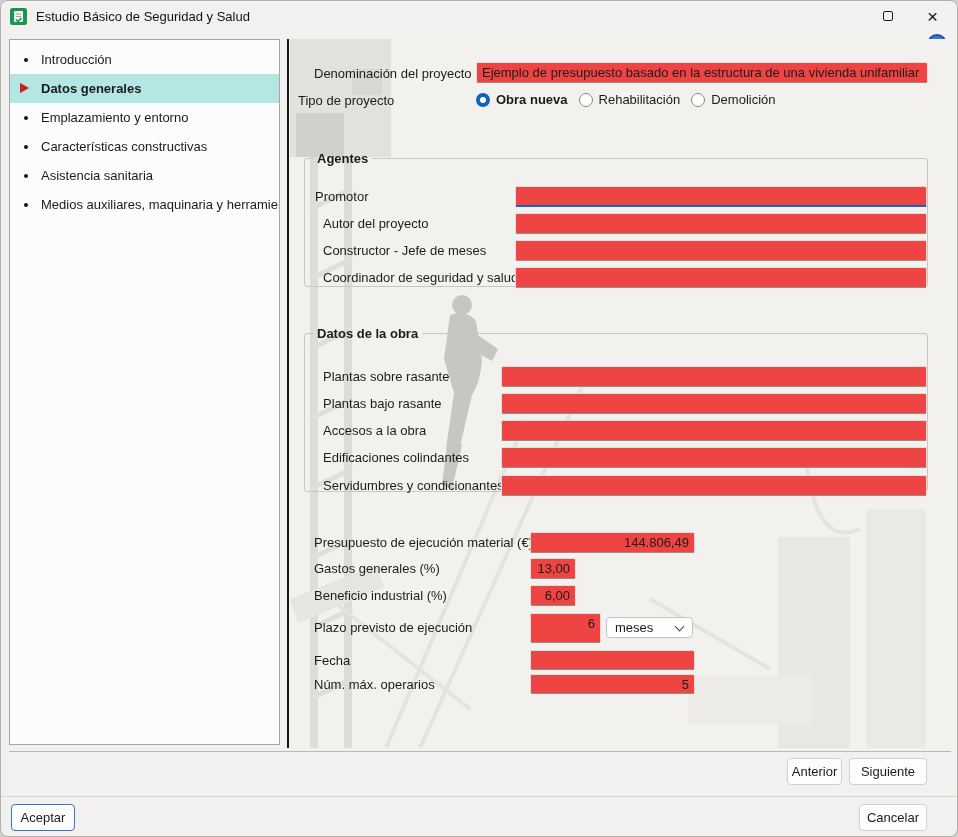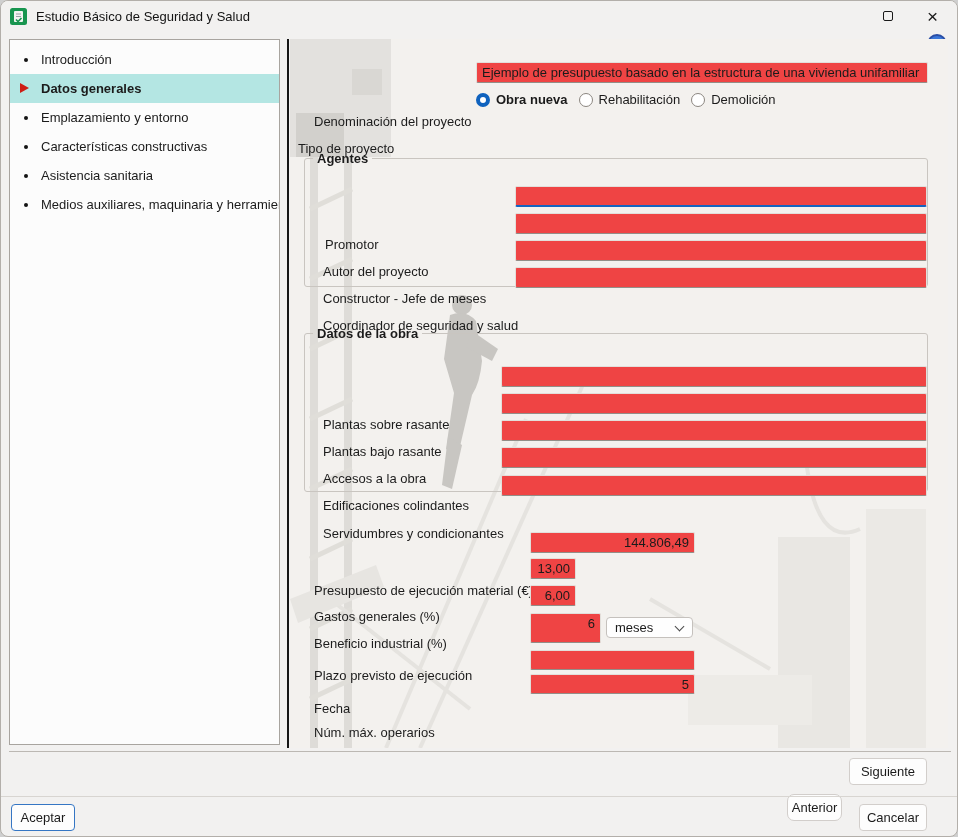--- a/index.html
+++ b/index.html
@@ -35,21 +35,21 @@
   .side-item.selected::before { left:10px; top:9px; width:0; height:0; background:transparent; border-radius:0;
                        border-left:9px solid #ce1d15; border-top:5.5px solid transparent; border-bottom:5.5px solid transparent; }
 
   .vline { position:absolute; left:286px; top:38px; width:2px; height:709px; background:#161616; }
 
   
   .main { position:absolute; left:289px; top:38px; width:658px; height:709px;
           background:#f3f1ee; overflow:hidden; }
   .wm { position:absolute; left:0; top:0; pointer-events:none; }
 
-  .flabel { position:absolute; font-size:13px; line-height:21px; color:#1c1c1c; white-space:nowrap;margin-top:48px; }
+  .flabel { position:absolute; font-size:13px; line-height:21px; color:#1c1c1c; white-space:nowrap; }
 
   .tf { position:absolute; background:#ef4444; border:1px solid #e2dfdb; border-bottom:1px solid #938e88;
         border-radius:2px; font-family:"Liberation Sans",sans-serif; font-size:13px; padding:0 5px;
         color:#1b1b1b; outline:none; }
   .tf.right { text-align:right; }
   .tf.focused { border-bottom:2px solid #1464c0; }
 
   .radios { position:absolute; left:186px; top:50px; height:20px; display:flex; align-items:center; gap:11px; }
   .radio-opt { display:flex; align-items:flex-end; gap:6px; }
   .radio { width:14px; height:14px; border-radius:50%; background:#fff; border:1px solid #8b8680; }
@@ -162,21 +162,21 @@
         <span class="radio-label">Rehabilitación</span>
       </span>
       <span class="radio-opt">
         <span class="radio"></span>
         <span class="radio-label">Demolición</span>
       </span>
     </div>
 
     <fieldset class="group" style="left:14px; top:112px; width:624px; height:136px;">
       <legend>Agentes</legend>
-      <span class="flabel" style="left:20px; top:20px;">Promotor</span>
+      <span class="flabel" style="left:10px; top:20px;">Promotor</span>
       <input class="tf focused" style="left: 210px; top: 20px; width: 412px; height: 21px;" value="">
       <span class="flabel" style="left:18px; top:47px;">Autor del proyecto</span>
       <input class="tf" style="left: 210px; top: 47px; width: 412px; height: 21px;" value="">
       <span class="flabel" style="left:18px; top:74px;">Constructor - Jefe de meses</span>
       <input class="tf" style="left: 210px; top: 74px; width: 412px; height: 21px;" value="">
       <span class="flabel" style="left:18px; top:101px;">Coordinador de seguridad y salud</span>
       <input class="tf" style="left: 210px; top: 101px; width: 412px; height: 21px;" value="">
     </fieldset>
 
     <fieldset class="group" style="left:14px; top:287px; width:624px; height:166px;">
@@ -210,20 +210,20 @@
     </div>
 
     <span class="flabel" style="left:24px; top:611px;">Fecha</span>
     <input class="tf" style="left: 240px; top: 611px; width: 165px; height: 20px;" value="">
 
     <span class="flabel" style="left:24px; top:635px;">Núm. máx. operarios</span>
     <input class="tf right" style="left: 240px; top: 635px; width: 165px; height: 20px;" value="5">
   </div>
 
   <div class="divider d1"></div>
-  <div class="btn" style="left:786px; top:793px; width:55px;border-radius:7px;">Anterior</div>
+  <div class="btn" style="left:786px; top:757px; width:55px;">Anterior</div>
   <div class="btn" style="left:848px; top:757px; width:78px;">Siguiente</div>
 
   <div class="divider d2"></div>
   <div class="btn primary" style="left:10px; top:803px; width:64px;">Aceptar</div>
   <div class="btn" style="left:858px; top:803px; width:68px;">Cancelar</div>
 
 </div>
 
 </body></html>

